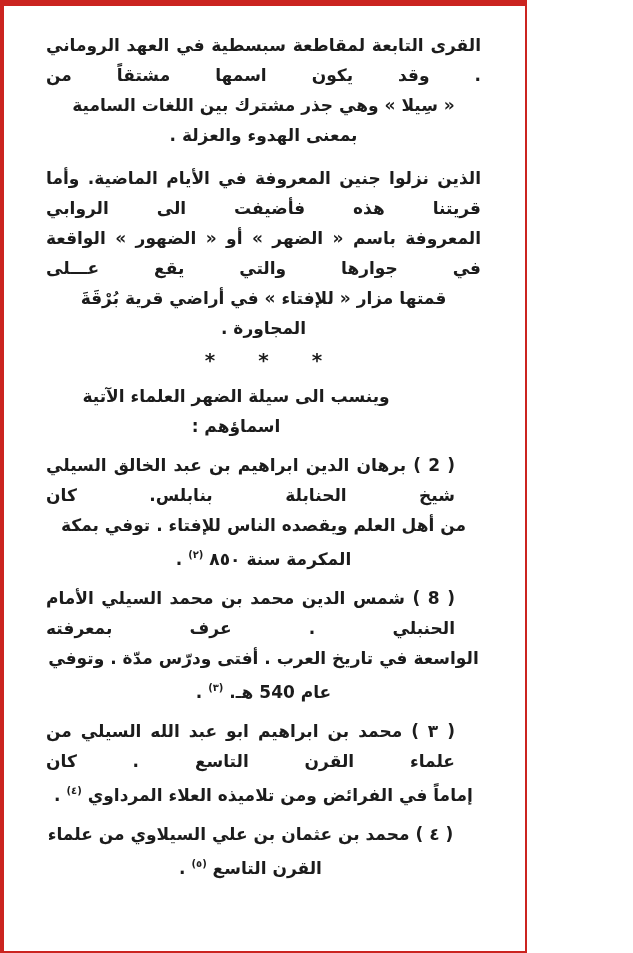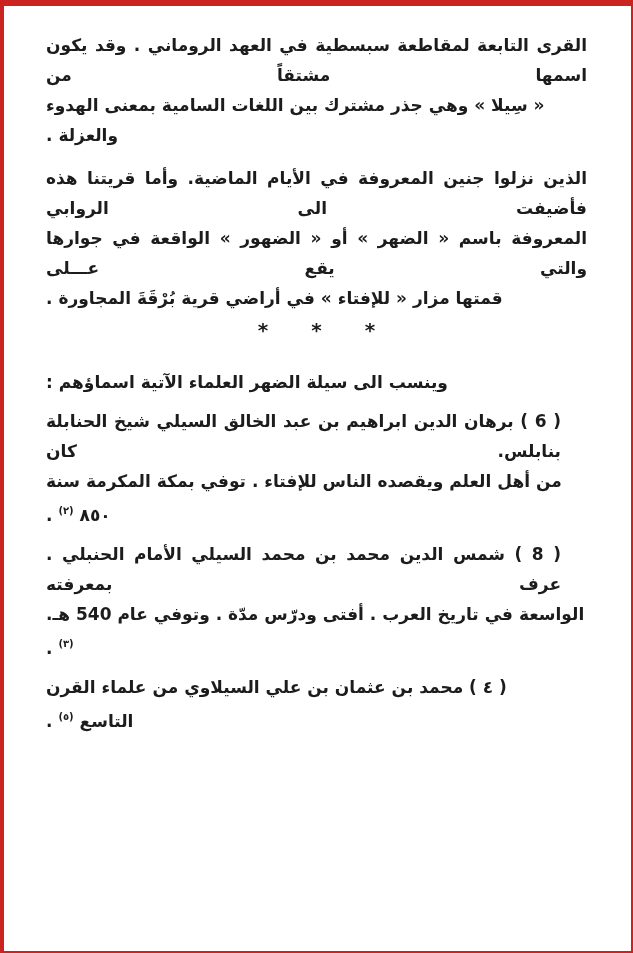--- a/index.html
+++ b/index.html
@@ -1,33 +1,33 @@
 <!DOCTYPE html>
 <html lang="ar"><head>
 <meta charset="utf-8">
 <style>
   html,body{margin:0;padding:0;width:633px;height:953px;overflow:hidden;background:#fff;}
-  .page{position:relative;width:633px;height:953px;background:#ffffff;
+  .page{position:relative;width:527px;height:953px;background:#ffffff;
         font-family:"DejaVu Sans",sans-serif;color:#1c1c1c;overflow:hidden;}
   .edge{position:absolute;background:#cb2420;}
   .edge-top{top:0;left:0;right:0;height:6px;}
   .edge-left{top:0;left:0;bottom:0;width:4px;}
   .edge-right{top:0;right:0;bottom:0;width:2px;}
   .edge-bottom{bottom:0;left:0;right:0;height:2px;}
   .content{position:absolute;top:30px;right:46px;left:46px;direction:rtl;
            font-weight:700;font-size:17px;}
   .line{line-height:30px;}
   .full{text-align:justify;text-align-last:justify;-moz-text-align-last:justify;}
-  .endline{text-align:left;}
+  .endline{text-align:center;}
   .indent{padding-right:26px;}
   .head-indent{padding-right:55px;}
   .para2{margin-top:13px;}
   .asterisks{margin-top:4px;line-height:26px;text-align:center;font-size:20px;
              letter-spacing:14px;word-spacing:8px;padding-left:14px;direction:ltr;}
-  .heading{margin-top:24px;}
+  .heading{margin-top:8px;}
   .scholar{margin-top:9px;}
   .sup{font-size:10px;vertical-align:7px;letter-spacing:0;}
 </style>
 </head>
 <body>
 
 <div class="page">
 
   <div class="edge edge-top" style="background: rgb(203, 36, 32);"></div>
   <div class="edge edge-left" style="background: rgb(203, 36, 32);"></div>
@@ -47,29 +47,33 @@
       <div class="line endline">قمتها مزار « للإفتاء » في أراضي قرية بُرْقَةَ المجاورة .</div>
     </div>
 
     <div class="asterisks">* * *</div>
 
     <div class="line endline head-indent heading">وينسب الى سيلة الضهر العلماء الآتية اسماؤهم :</div>
 
     <div>
 
       <div class="scholar">
-        <div class="line full indent">( 6 ) برهان الدين ابراهيم بن عبد الخالق السيلي شيخ الحنابلة بنابلس. كان</div>
+        <div class="line full indent">( 2 ) برهان الدين ابراهيم بن عبد الخالق السيلي شيخ الحنابلة بنابلس. كان</div>
         <div class="line endline"><span>من أهل العلم ويقصده الناس للإفتاء . توفي بمكة المكرمة سنة ٨٥٠ </span><sup class="sup">(٢)</sup><span> .</span></div>
       </div>
 
       <div class="scholar">
         <div class="line full indent">( 8 ) شمس الدين محمد بن محمد السيلي الأمام الحنبلي . عرف بمعرفته</div>
         <div class="line endline"><span>الواسعة في تاريخ العرب . أفتى ودرّس مدّة . وتوفي عام 540 هـ. </span><sup class="sup">(٣)</sup><span> .</span></div>
       </div>
 
+      <div class="scholar">
+        <div class="line full indent">( ٣ ) محمد بن ابراهيم ابو عبد الله السيلي من علماء القرن التاسع . كان</div>
+        <div class="line endline"><span>إماماً في الفرائض ومن تلاميذه العلاء المرداوي </span><sup class="sup">(٤)</sup><span> .</span></div>
+      </div>
 
       <div class="scholar">
         <div class="line endline indent"><span>( ٤ ) محمد بن عثمان بن علي السيلاوي من علماء القرن التاسع </span><sup class="sup">(٥)</sup><span> .</span></div>
       </div>
 
     </div>
 
   </div>
 </div>
 

